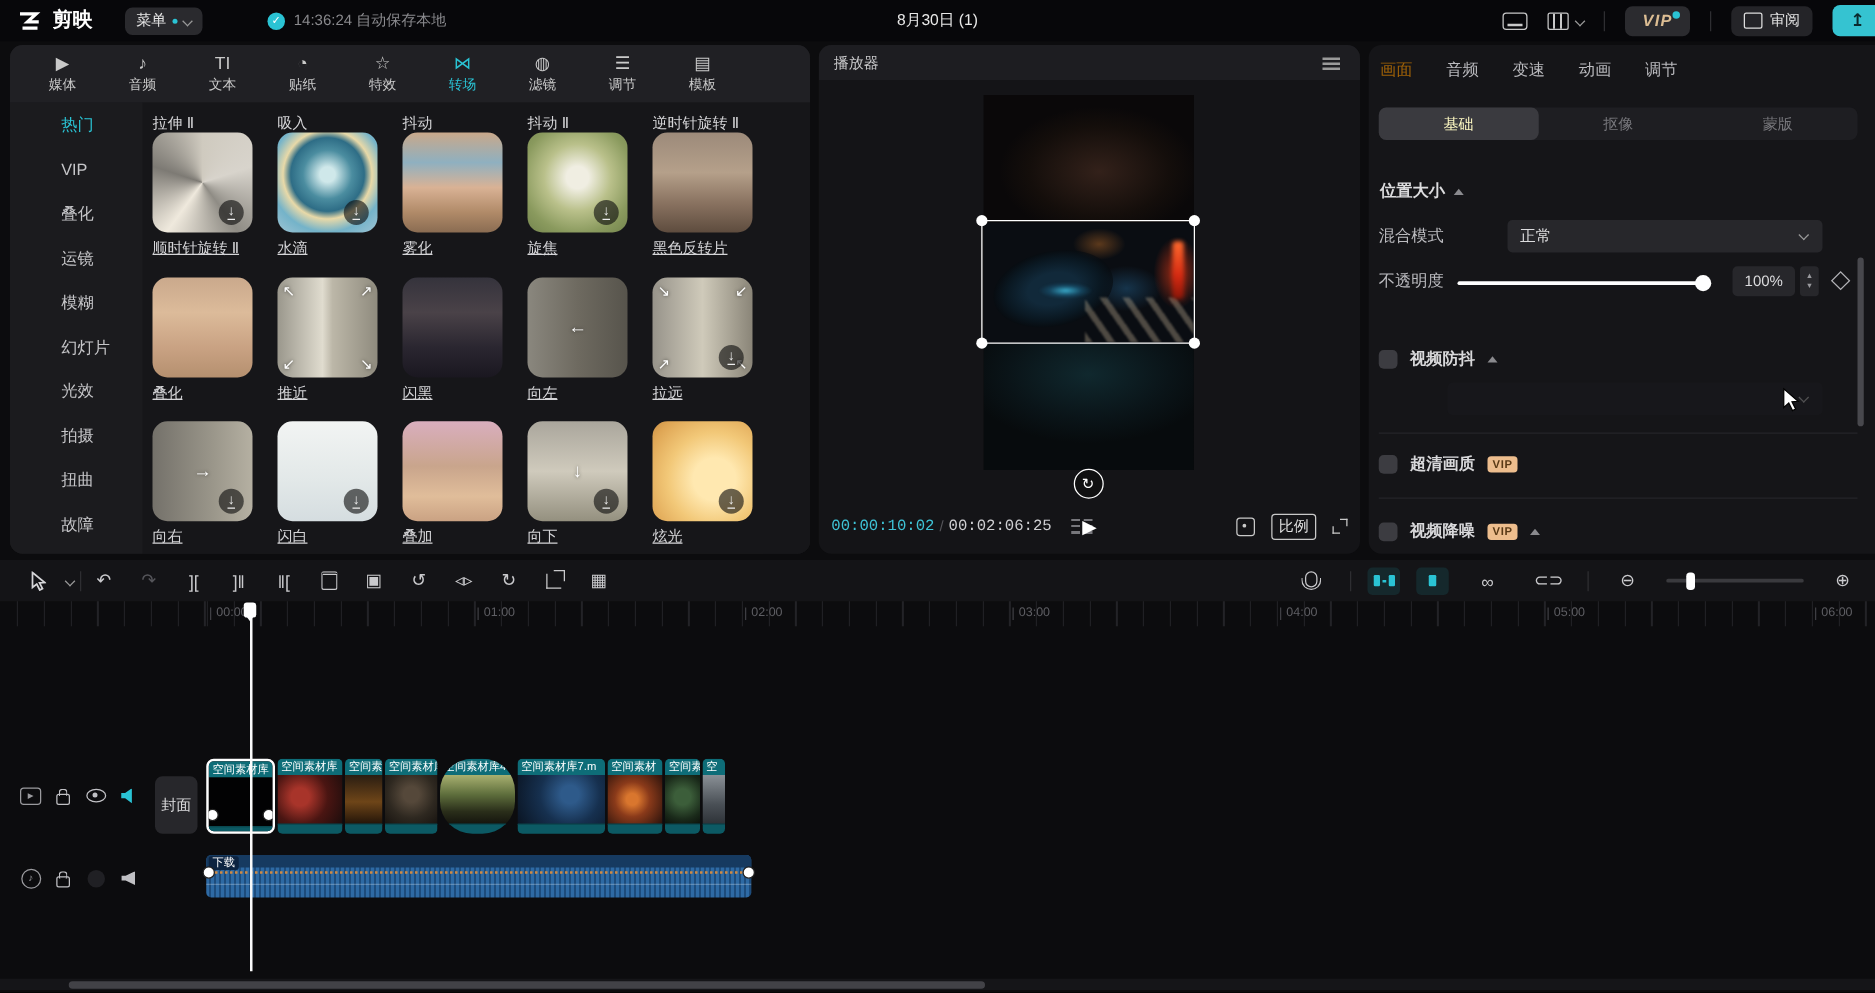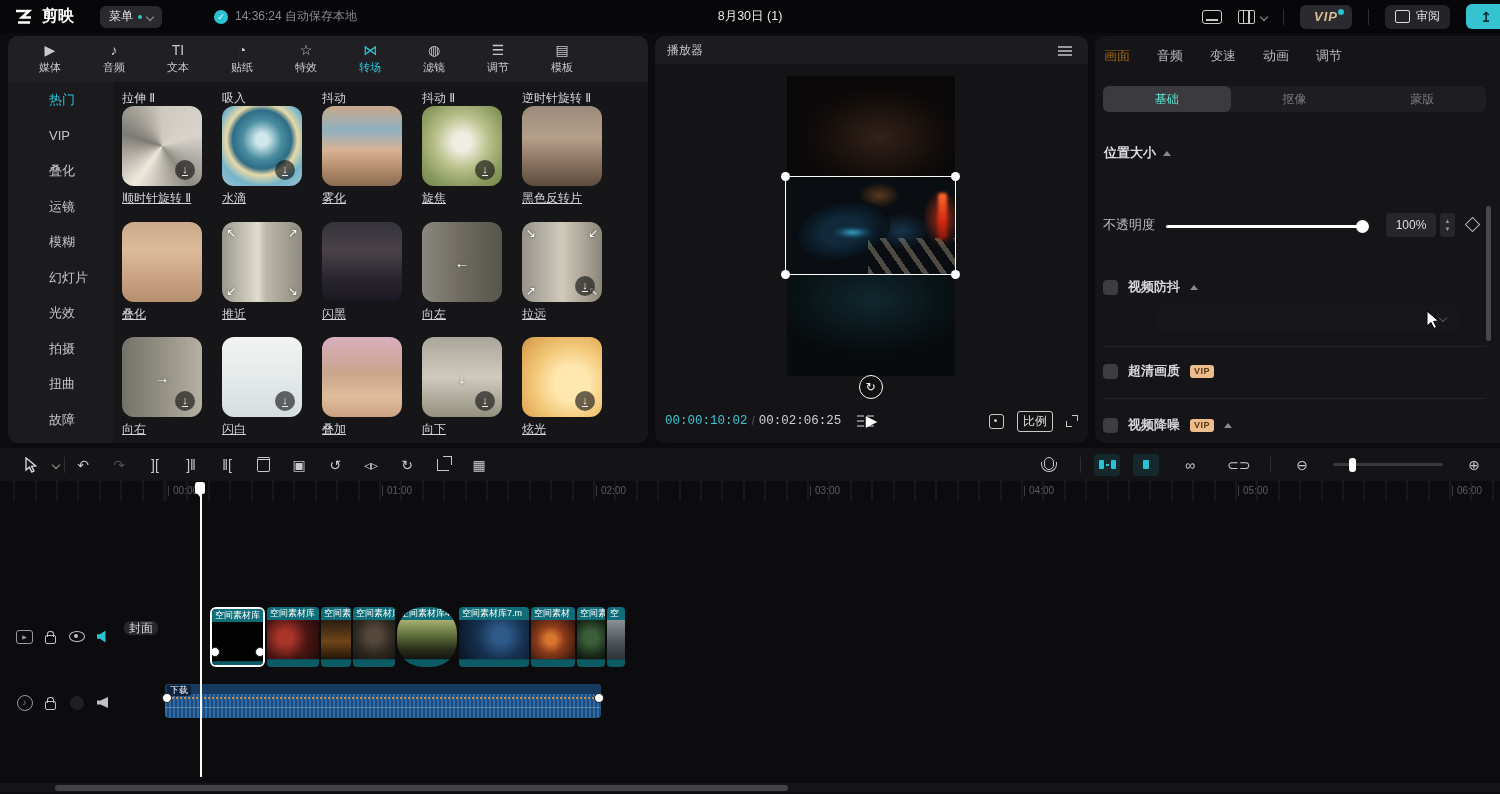--- a/index.html
+++ b/index.html
@@ -82,21 +82,21 @@
   #ratio-btn{border:1.5px solid #c9c9c9;border-radius:3px;padding:1px 5px;font-size:12px;color:#e0e0e0;}
   .i-fs{width:12px;height:12px;position:relative;}
   .i-fs::before{content:"";position:absolute;right:0;top:0;width:5px;height:5px;border-top:1.5px solid #c9c9c9;border-right:1.5px solid #c9c9c9;}
   .i-fs::after{content:"";position:absolute;left:0;bottom:0;width:5px;height:5px;border-bottom:1.5px solid #c9c9c9;border-left:1.5px solid #c9c9c9;}
   
   #ip{left:1095px;top:36px;width:405px;height:407px;background:#151518;border-radius:10px 0 0 10px;}
   #ip-tabs{display:flex;gap:27px;padding:11px 0 0 9px;font-size:13px;color:#b9b9bd;}
   .itab.active{color:#a16207;}
   #ip-subtabs{position:absolute;left:8px;top:50px;right:14px;height:26px;background:#1e1e22;border-radius:6px;display:flex;}
   .stab{flex:1;display:flex;align-items:center;justify-content:center;font-size:12px;color:#77777c;}
-  .stab.active{background:#3a3a3f;border-radius:6px;color:#5eead4;}
+  .stab.active{background:#3a3a3f;border-radius:6px;color:#fef9c3;}
   .sect-title{font-size:13px;font-weight:bold;color:#dcdcde;display:flex;align-items:center;gap:7px;}
   .tri-up{width:0;height:0;border-left:4px solid transparent;border-right:4px solid transparent;border-bottom:5px solid #8a8a8e;}
   .iplabel{font-size:13px;color:#bcbcc0;}
   .ipselect{position:absolute;left:103px;width:252px;height:26px;background:#27272b;border-radius:4px;line-height:26px;padding-left:10px;font-size:12.5px;color:#dcdcde;box-sizing:border-box;}
   .ipselect .chev{position:absolute;right:12px;top:9px;}
   .slider-track{position:absolute;left:63px;top:13px;width:197px;height:3px;background:#fff;border-radius:2px;}
   .slider-handle{position:absolute;right:-6px;top:-5px;width:13px;height:13px;border-radius:50%;background:#fff;}
   .valbox{position:absolute;left:283px;top:1px;width:50px;height:24px;background:#27272b;border-radius:4px;color:#dcdcde;font-size:12px;display:flex;align-items:center;justify-content:center;}
   .stepper{position:absolute;left:337px;top:1px;width:15px;height:24px;background:#27272b;border-radius:3px;display:flex;flex-direction:column;align-items:center;justify-content:center;gap:2px;color:#9a9a9e;font-size:6px;}
   .kf{position:absolute;left:364px;top:7px;width:9px;height:9px;border:1.5px solid #b2b2b6;transform:rotate(45deg);}
@@ -125,33 +125,33 @@
   #zoom-slider{width:110px;height:3px;background:#3a3a3e;border-radius:2px;position:relative;}
   #zoom-slider .zh{position:absolute;left:16px;top:-5.5px;width:7px;height:14px;border-radius:3px;background:#fff;}
   
   #ruler{position:absolute;left:0;top:481px;width:1500px;height:20px;
     background:repeating-linear-gradient(90deg,#232327 0 1px,transparent 1px 21.4px);background-position:165.5px 6px;}
   .rlabel{position:absolute;top:4px;font-size:10px;color:#5e5e63;display:flex;gap:4px;align-items:center;}
   .rlabel::before{content:"";width:1px;height:10px;background:#3e3e43;display:block;}
   #playhead-line{position:absolute;left:200px;top:487px;width:1.5px;height:290px;background:#fafafa;z-index:40;}
   #playhead-head{position:absolute;left:195px;top:482px;width:10px;height:12px;background:#fff;border-radius:2.5px;z-index:41;}
   #playhead-head::after{content:"";position:absolute;left:2px;bottom:-3px;width:0;height:0;border-left:3px solid transparent;border-right:3px solid transparent;border-top:4px solid #fff;}
-  #cover-btn{position:absolute;left:124px;top:621px;width:34px;height:14px;background:#27272b;border-radius:6px;color:#dcdcde;font-size:12px;display:flex;align-items:center;justify-content:center;}
+  #cover-btn{position:absolute;left:124px;top:621px;width:34px;height:46px;background:#27272b;border-radius:6px;color:#dcdcde;font-size:12px;display:flex;align-items:center;justify-content:center;}
   .trkctl{position:absolute;left:16px;display:flex;align-items:center;gap:9px;}
   .tcslot{width:17px;height:17px;display:flex;align-items:center;justify-content:center;}
   .i-tvid{width:16px;height:12px;border:1.5px solid #9a9a9e;border-radius:3px;color:#9a9a9e;font-size:6px;display:flex;align-items:center;justify-content:center;}
   .i-taud{width:14px;height:14px;border:1.5px solid #9a9a9e;border-radius:50%;color:#9a9a9e;font-size:8px;display:flex;align-items:center;justify-content:center;}
   .i-lock{width:9px;height:7px;border:1.5px solid #c0c0c4;border-radius:2px;position:relative;margin-top:5px;}
   .i-lock::before{content:"";position:absolute;top:-5px;left:1px;width:4.5px;height:5px;border:1.5px solid #c0c0c4;border-bottom:none;border-radius:3px 3px 0 0;}
   .i-eye{width:14px;height:9px;border:1.5px solid #c0c0c4;border-radius:60%;position:relative;}
   .i-eye::after{content:"";position:absolute;left:4px;top:1.5px;width:4px;height:4px;border-radius:50%;background:#c0c0c4;}
   .i-spk{width:11px;height:11px;background:#c0c0c4;clip-path:polygon(0 32%,32% 32%,100% 0,100% 100%,32% 68%,0 68%);}
   .i-mute{width:12px;height:12px;background:#2ac3d4;clip-path:polygon(0 32%,30% 32%,75% 0,75% 100%,30% 68%,0 68%);}
   .i-hid{width:14px;height:14px;border-radius:50%;background:#202024;}
-  #clips{position:absolute;left:165px;top:607px;height:60px;display:flex;gap:2px;z-index:5;margin-left:45px;}
+  #clips{position:absolute;left:165px;top:607px;height:60px;display:flex;gap:2px;z-index:5;}
   .clip{position:relative;border-radius:4px;overflow:hidden;box-sizing:border-box;flex-shrink:0;}
   .clip .chead{height:13px;background:#0e6d78;color:#fff;font-size:9px;line-height:13px;padding:0 3px;white-space:nowrap;overflow:hidden;}
   .clip .cbody{height:39px;}
   .clip .cfoot{height:8px;background:#0c5a64;border-top:1px solid #0a4a52;}
   .clip.selected{border:2px solid #fff;border-radius:6px;}
   .clip.selected .chandle{position:absolute;bottom:8px;width:8px;height:8px;border-radius:50%;background:#fff;border:1.5px solid #222;z-index:6;}
   #audio-clip{position:absolute;left:165px;top:684px;width:436px;height:34px;border-radius:4px;overflow:visible;z-index:5;
     background:repeating-linear-gradient(90deg,#2e6aa4 0 2px,#1d4c7c 2px 4px);}
   #audio-head{position:absolute;left:0;top:0;right:0;height:10px;background:#163a60;border-radius:4px 4px 0 0;}
   #audio-tag{position:absolute;left:2px;top:1px;background:rgba(12,34,62,.95);color:#fff;font-size:9px;padding:0 3px;border-radius:2px;line-height:11px;}
@@ -437,20 +437,27 @@
         <div class="stab active">基础</div>
         <div class="stab">抠像</div>
         <div class="stab">蒙版</div>
       </div>
 
     <div class="sect-title abs" style="left:9px;top:108px">
       <span>位置大小</span>
       <span class="tri-up"></span>
     </div>
 
+    <div class="abs" style="left:8px;top:140px;right:14px;height:28px">
+      <span class="iplabel" style="line-height:26px">混合模式</span>
+      <div class="ipselect" style="top:0">
+        <span>正常</span>
+        <span class="chev"></span>
+      </div>
+    </div>
 
     <div class="abs" style="left:8px;top:176px;right:14px;height:28px">
       <span class="iplabel" style="line-height:26px">不透明度</span>
       <div class="slider-track">
         <span class="slider-handle"></span>
       </div>
       <div class="valbox">100%</div>
       <div class="stepper">
           <span>▲</span>
           <span>▼</span>

